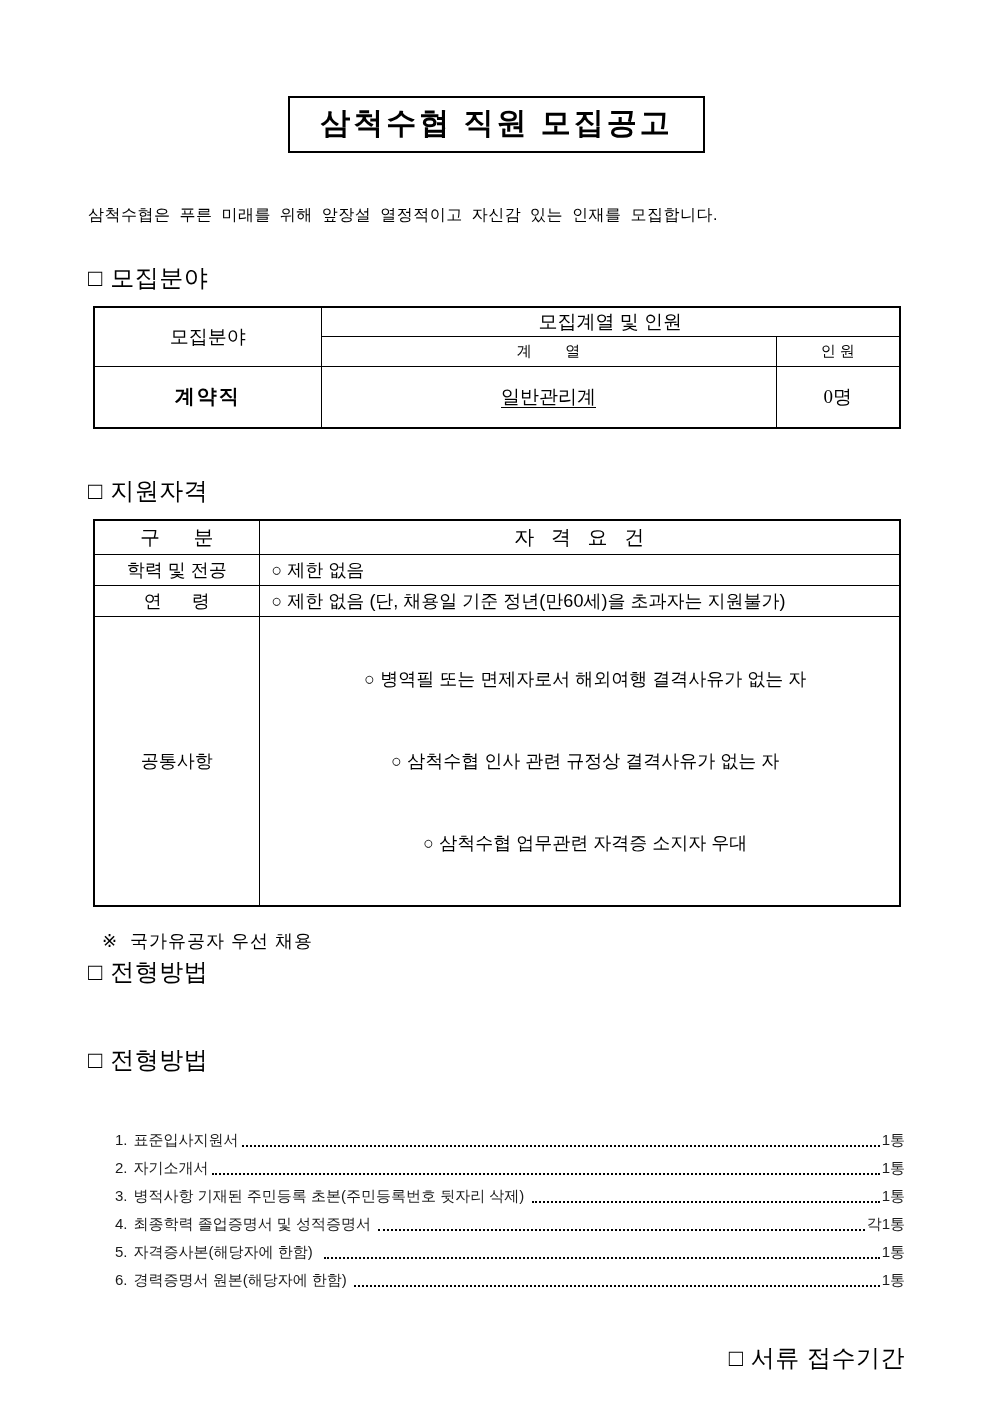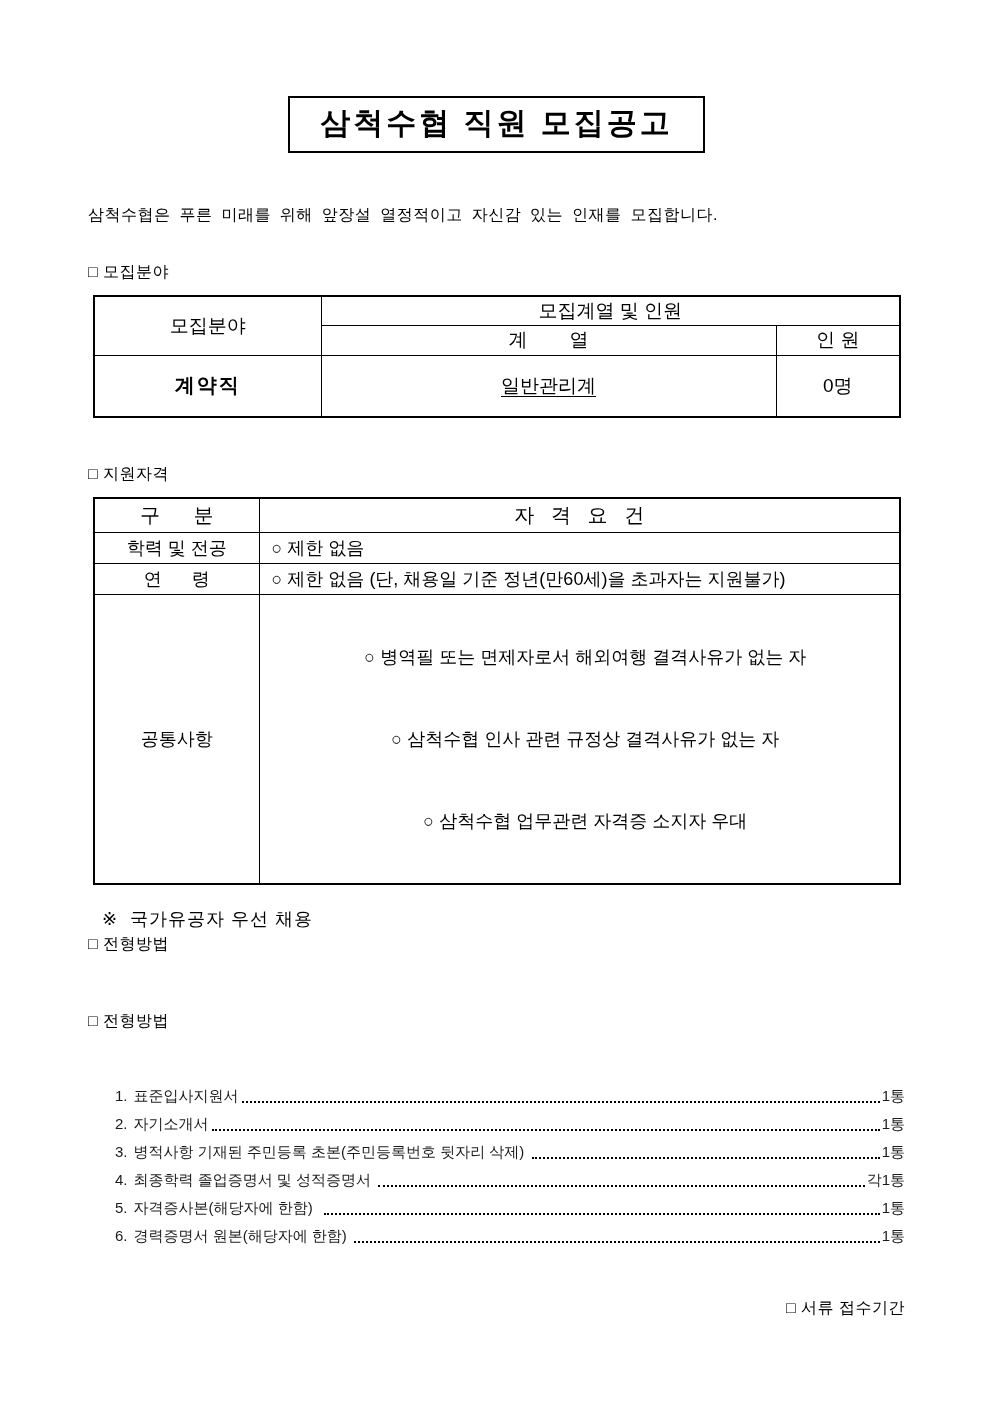--- a/index.html
+++ b/index.html
@@ -31,21 +31,21 @@
   
   .intro {
     margin-top: 52px;
     font-size: 16px;
     letter-spacing: 0.5px;
     word-spacing: 4px;
     white-space: nowrap;
   }
   
   .sec-heading {
-    font-size: 16px;
+    font-size: 24px;
     letter-spacing: 0.5px;
     white-space: pre;
   }
   .h-recruit   { margin-top: 36px; }
   .h-qualify   { margin-top: 46px; }
   .h-select    { margin-top: 2px; }
   .h-docs      { margin-top: 56px; }
   .h-period    { margin-top: 48px; text-align: right; }
   
   table {
@@ -60,22 +60,22 @@
     text-align: center;
     vertical-align: middle;
     font-size: 18px;
     white-space: pre-wrap;
   }
   .t1 { width: 806px; }
   .t1 .c1 { width: 227px; }
   .t1 .c2 { width: 455px; }
   .t1 .c3 { width: 124px; }
   .t1 .r1 td { height: 29px; font-size: 19px; }
-  .t1 .r2 td { height: 30px; font-size: 19px; }
-  .t1 .r3 td { height: 62px; }
+  .t1 .r2 td { height: 30px; font-size: 15px; }
+  .t1 .r3 td { height: 62px; font-family: Liberation Serif, serif; }
   .t1 .field-cell { font-size: 20px; font-weight: 700; letter-spacing: 2px; }
   .t1 .series-cell { font-size: 19px; text-decoration: underline; text-underline-offset: 4px; }
   .t1 .count-cell { font-size: 19px; }
   .t2 { width: 806px; }
   .t2 .c1 { width: 165px; }
   .t2 .c2 { width: 641px; }
   .t2 .rh td { height: 34px; font-size: 20px; }
   .t2 .ra td { height: 31px; }
   .t2 .rb td { height: 31px; }
   .t2 .rc td { height: 135px; }

